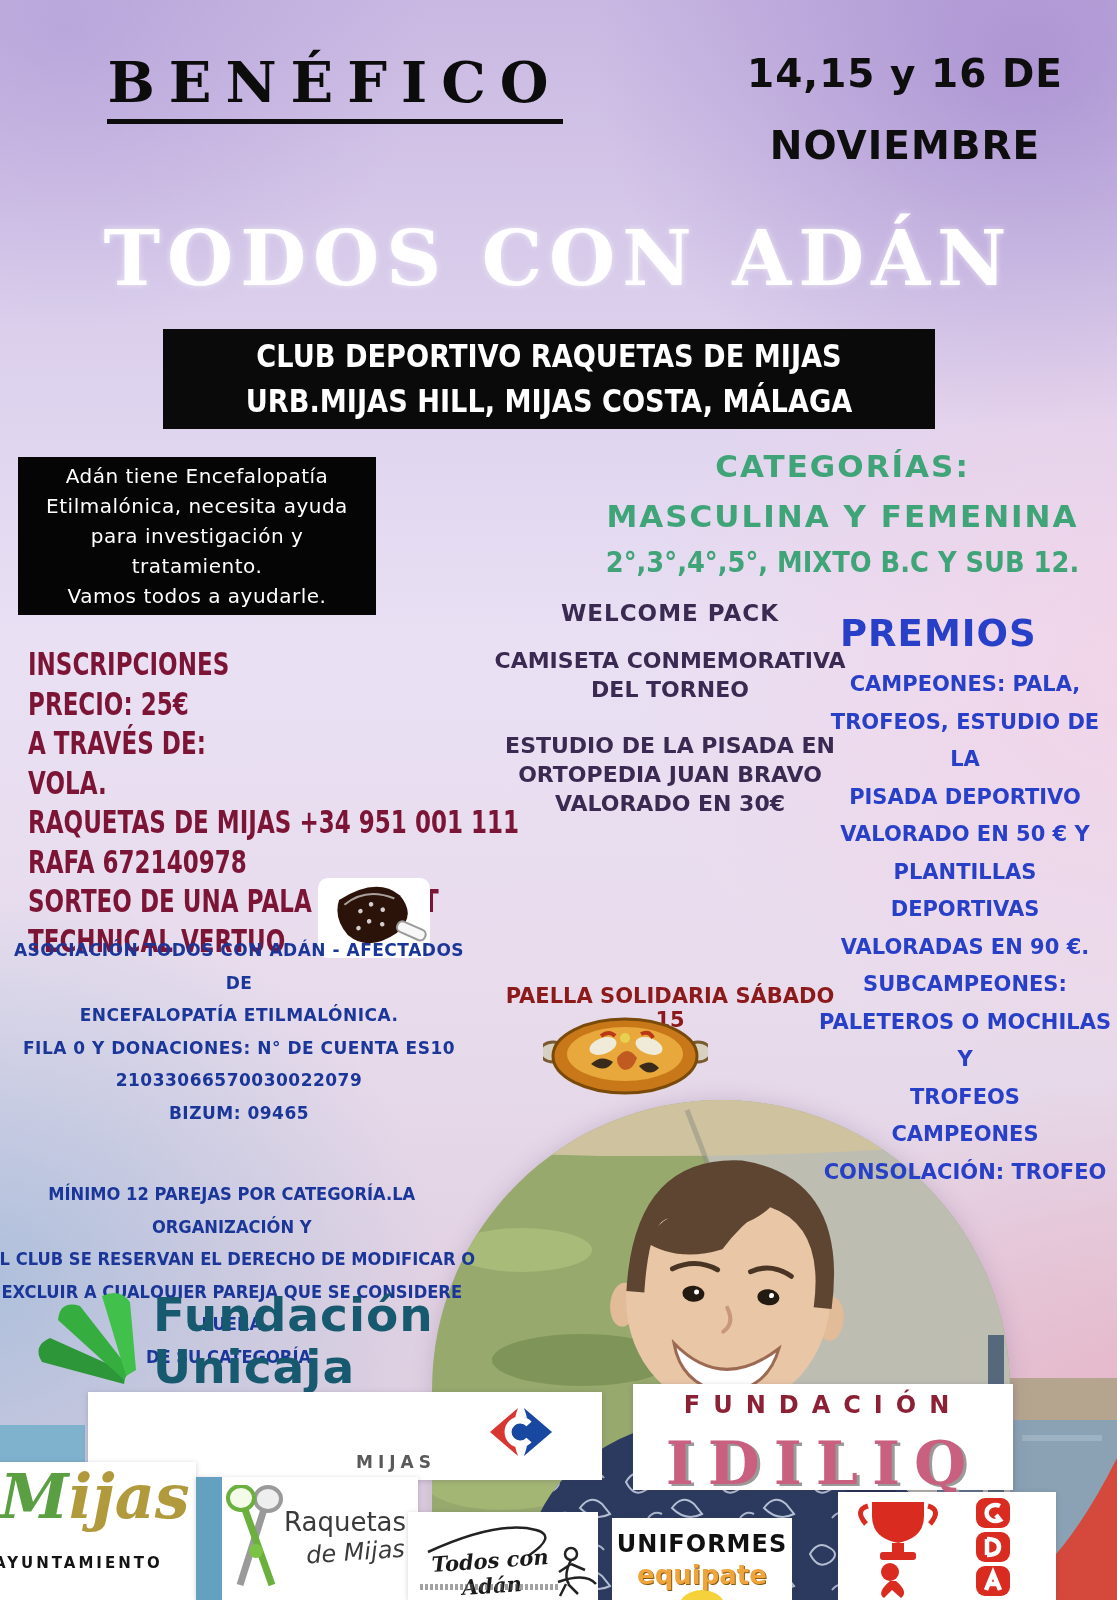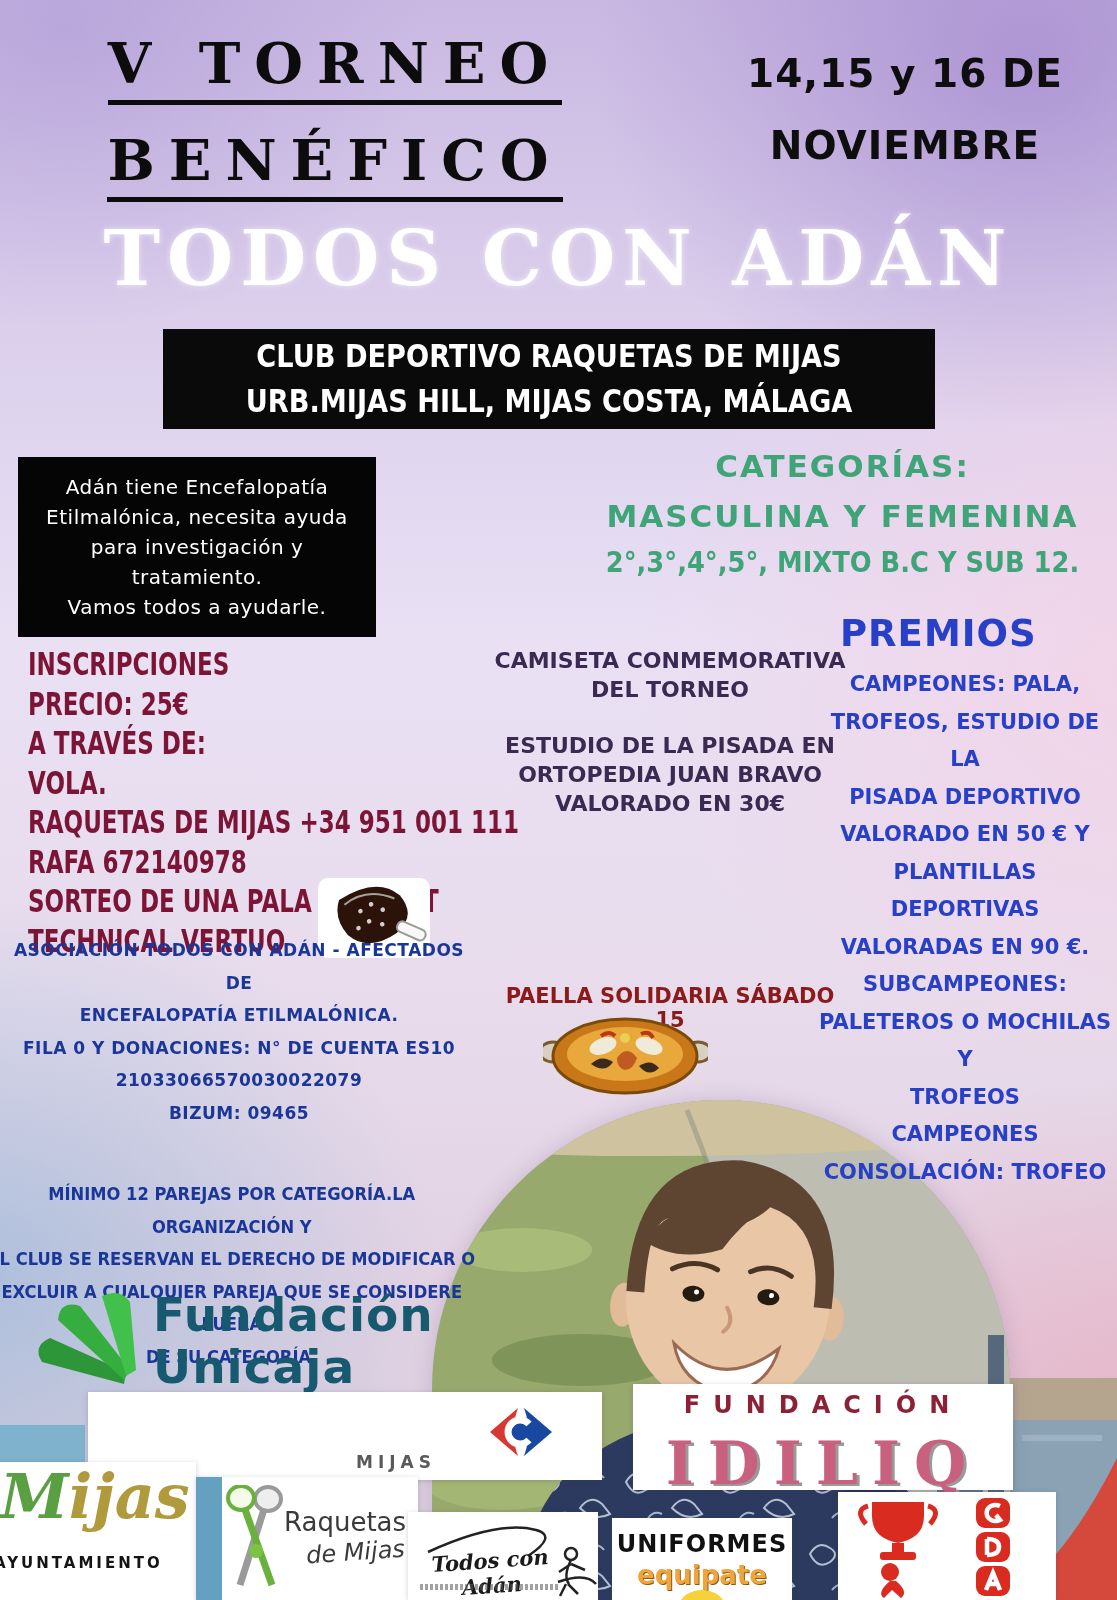--- a/index.html
+++ b/index.html
@@ -26,21 +26,21 @@
 
   .campaign{left:0;top:214px;width:1117px;text-align:center;z-index:4;
     font-family:"DejaVu Serif","Liberation Serif",serif;font-weight:700;font-size:76px;
     letter-spacing:7px;color:#ffffff;text-shadow:0 0 6px rgba(255,255,255,.6);}
 
   .venue-box{left:163px;top:329px;width:772px;height:100px;background:#0a0a0a;z-index:4;
     display:flex;flex-direction:column;justify-content:center;}
   .venue-box div{color:#fff;font-weight:800;font-size:32px;line-height:45px;text-align:center;
     transform:scaleX(.85);transform-origin:center;white-space:nowrap;}
 
-  .adan-box{left:18px;top:457px;width:358px;height:180px;background:#050505;z-index:4;
+  .adan-box{left:18px;top:457px;width:358px;height:158px;background:#050505;z-index:4;
     color:#fff;font-size:20px;line-height:30px;text-align:center;letter-spacing:.5px;
     display:flex;align-items:center;justify-content:center;padding:0 8px;box-sizing:border-box;}
 
   .categories{left:570px;top:448px;width:545px;text-align:center;z-index:4;
     color:var(--categories_green,#3fa478);font-weight:800;}
   .categories .c1{font-size:31px;margin-bottom:14px;letter-spacing:2px;}
   .categories .c2{font-size:31px;margin-bottom:12px;letter-spacing:2px;}
   .categories .c3{font-size:28px;transform:scaleX(.92);transform-origin:center;white-space:nowrap;}
 
   .wp-head{left:500px;top:600px;width:340px;text-align:center;z-index:4;
@@ -122,21 +122,21 @@
     color:#2a2a2a;text-shadow:none;background:#f5d23c;border-radius:50%;padding:0 6px;}
 
   .redlogo-card{left:838px;top:1492px;width:218px;height:108px;}
 </style>
 </head>
 <body>
 
 <div class="poster">
 
   <div class="abs event-title">
-    <span class="l1">V TORNEO</span><br>
+    <br>
     <span>BENÉFICO</span>
   </div>
 
   <div class="abs dates">
     <div>14,15 y 16 DE</div>
     <div>NOVIEMBRE</div>
   </div>
 
   <div class="abs campaign">TODOS CON ADÁN</div>
 
@@ -152,20 +152,21 @@
 tratamiento.
 Vamos todos a ayudarle.</div>
   </div>
 
   <div class="abs categories">
     <div class="c1">CATEGORÍAS:</div>
     <div class="c2">MASCULINA Y FEMENINA</div>
     <div class="c3">2°,3°,4°,5°, MIXTO B.C Y SUB 12.</div>
   </div>
 
+  <div class="abs wp-head">WELCOME PACK</div>
   <div class="abs wp-item wp1 pre">CAMISETA CONMEMORATIVA
 DEL TORNEO</div>
   <div class="abs wp-item wp2 pre">ESTUDIO DE LA PISADA EN
 ORTOPEDIA JUAN BRAVO
 VALORADO EN 30€</div>
 
   <div class="abs premios-head">PREMIOS</div>
   <div class="abs premios-body pre">CAMPEONES: PALA,
 TROFEOS, ESTUDIO DE LA
 PISADA DEPORTIVO

